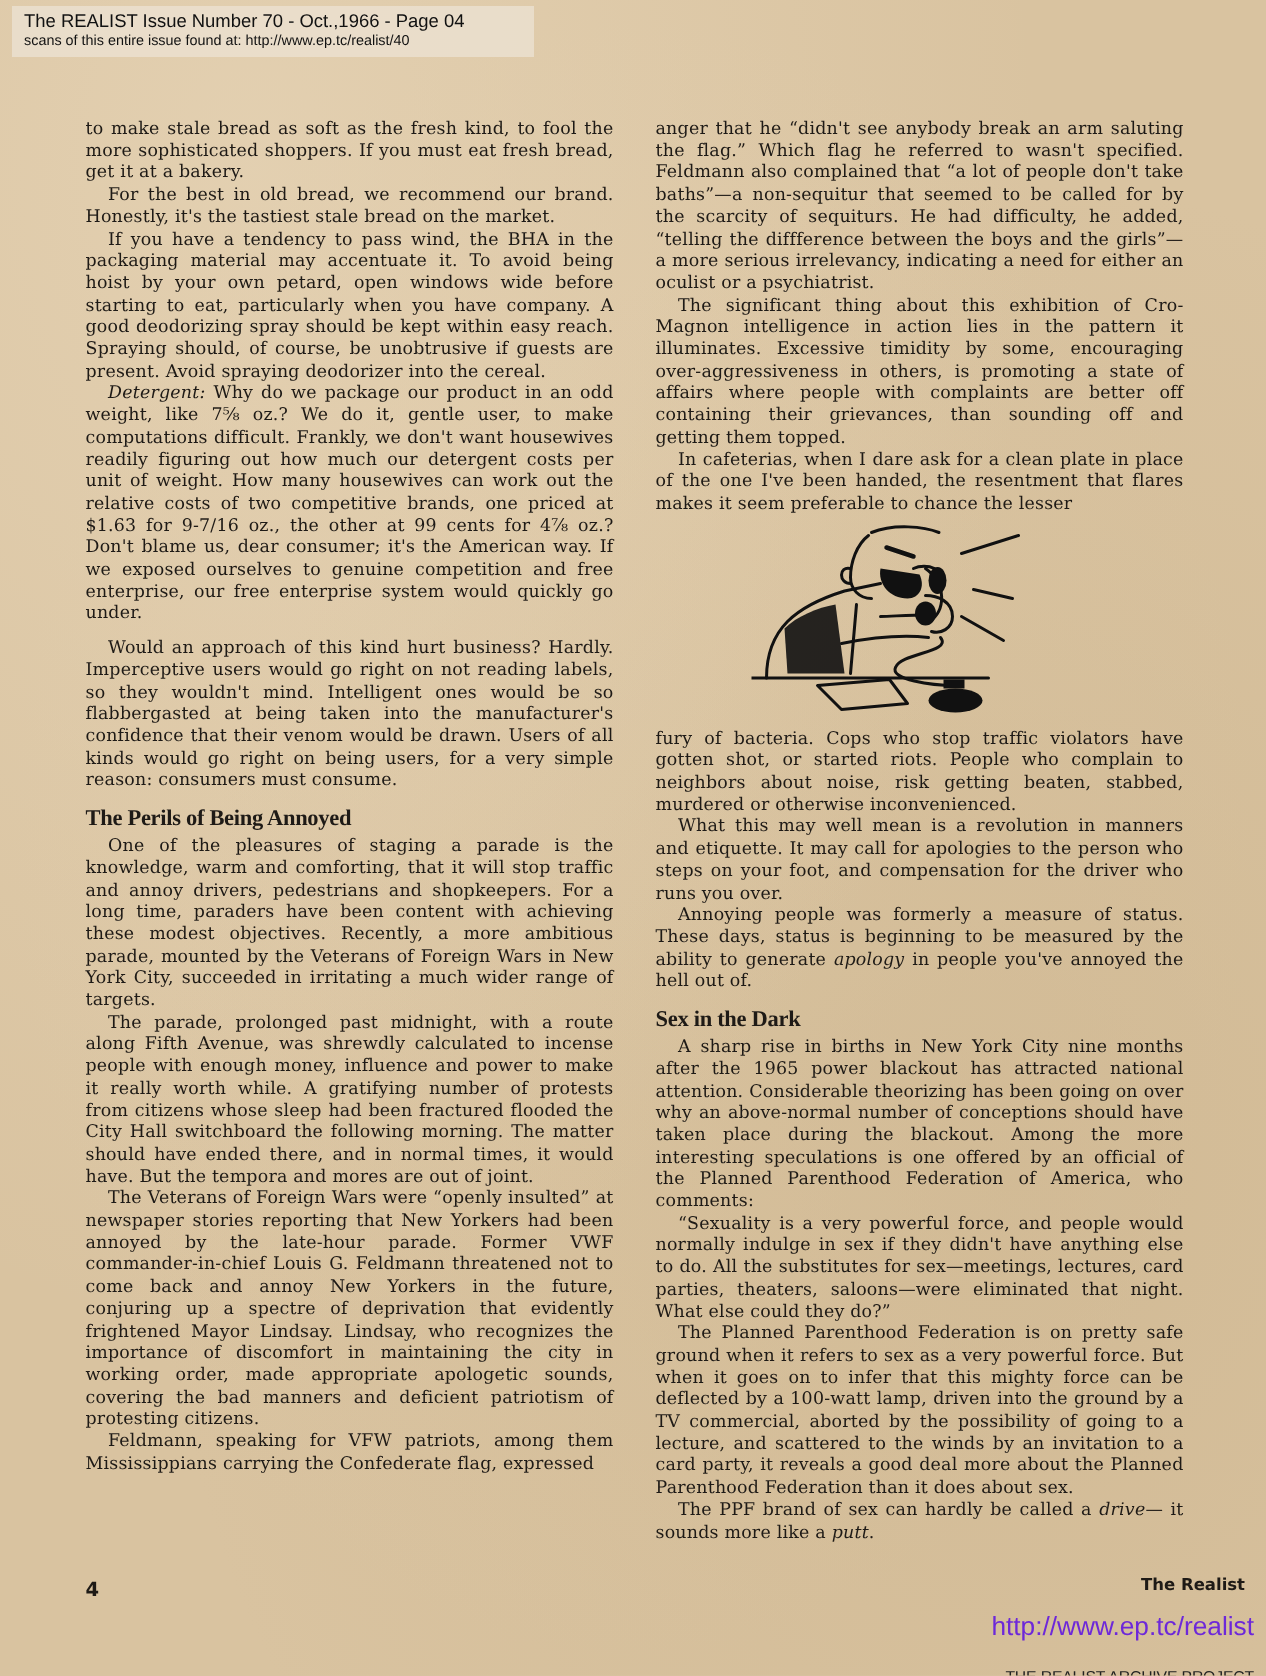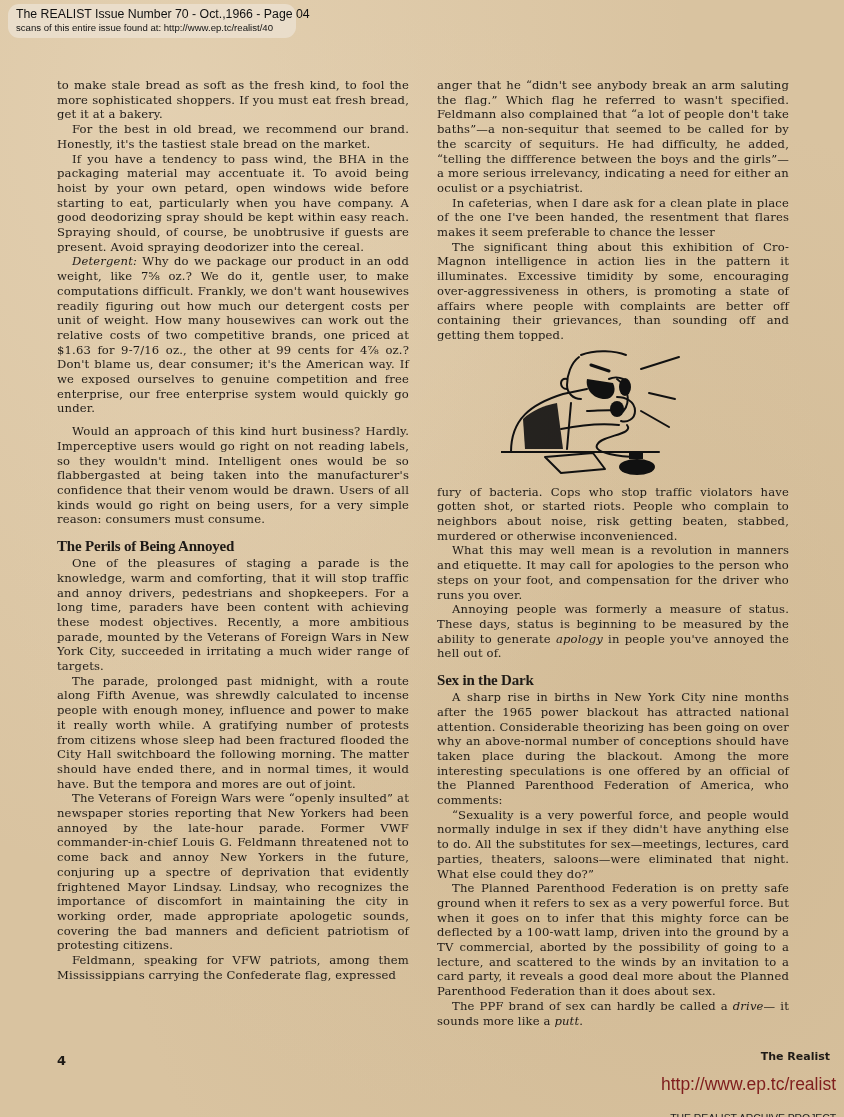--- a/index.html
+++ b/index.html
@@ -9,26 +9,25 @@
       background-image:
         radial-gradient(ellipse at 20% 10%, rgba(235,218,190,0.55), rgba(0,0,0,0) 55%),
         radial-gradient(ellipse at 80% 70%, rgba(200,175,135,0.45), rgba(0,0,0,0) 60%),
         radial-gradient(ellipse at 50% 50%, rgba(225,205,172,0.4), rgba(0,0,0,0) 70%);
       position: relative;
       color: #1e1a16;
       font-family: "DejaVu Serif", "Liberation Serif", serif;
     }
     .scan-banner {
       position: absolute; left: 8px; top: 4px;
-      width: 288px; height: 34px;
+      width: 348px; height: 34px;
       background: rgba(236,226,210,0.78);
       padding: 3px 6px 0 8px; box-sizing: border-box;
       font-family: "Liberation Sans", sans-serif;
       color: #111;
-      border-radius: 11px;
     }
     .scan-banner .l1 { font-size: 12.3px; line-height: 15px; white-space: nowrap; }
     .scan-banner .l2 { font-size: 9.6px; line-height: 12px; white-space: nowrap; }
 
     .col {
       position: absolute; top: 78px;
       font-size: 11.6px; line-height: 14.7px;
       text-align: justify;
       letter-spacing: 0.15px;
     }
@@ -50,21 +49,21 @@
     .folio {
       position: absolute; left: 57px; top: 1053px;
       font-family: "DejaVu Sans", sans-serif; font-weight: bold; font-size: 13px;
     }
     .masthead {
       position: absolute; right: 14px; top: 1050px;
       font-family: "DejaVu Sans", sans-serif; font-weight: bold; font-size: 11px;
     }
     .archive-url {
       position: absolute; right: 8px; top: 1074px;
-      font-family: "Liberation Sans", sans-serif; font-size: 17.5px; color: #7f1d1d;
+      font-family: "Liberation Sans", sans-serif; font-size: 17.5px; color: #6d28d9;
     }
     .archive-name {
       position: absolute; right: 8px; top: 1096px;
       font-family: "Liberation Sans", sans-serif; font-size: 10.5px; color: #222;
       letter-spacing: -0.1px;
       margin-top: 16px;
     }
   </style>
 </head>
 <body>
@@ -82,22 +81,22 @@
   <p class="gap">Would an approach of this kind hurt business? Hardly. Imperceptive users would go right on not reading labels, so they wouldn't mind. Intelligent ones would be so flabbergasted at being taken into the manufacturer's confidence that their venom would be drawn. Users of all kinds would go right on being users, for a very simple reason: consumers must consume.</p>
   <h2>The Perils of Being Annoyed</h2>
   <p>One of the pleasures of staging a parade is the knowledge, warm and comforting, that it will stop traffic and annoy drivers, pedestrians and shopkeepers. For a long time, paraders have been content with achieving these modest objectives. Recently, a more ambitious parade, mounted by the Veterans of Foreign Wars in New York City, succeeded in irritating a much wider range of targets.</p>
   <p>The parade, prolonged past midnight, with a route along Fifth Avenue, was shrewdly calculated to incense people with enough money, influence and power to make it really worth while. A gratifying number of protests from citizens whose sleep had been fractured flooded the City Hall switchboard the following morning. The matter should have ended there, and in normal times, it would have. But the tempora and mores are out of joint.</p>
   <p>The Veterans of Foreign Wars were “openly insulted” at newspaper stories reporting that New Yorkers had been annoyed by the late-hour parade. Former VWF commander-in-chief Louis G. Feldmann threatened not to come back and annoy New Yorkers in the future, conjuring up a spectre of deprivation that evidently frightened Mayor Lindsay. Lindsay, who recognizes the importance of discomfort in maintaining the city in working order, made appropriate apologetic sounds, covering the bad manners and deficient patriotism of protesting citizens.</p>
   <p>Feldmann, speaking for VFW patriots, among them Mississippians carrying the Confederate flag, expressed</p>
 </div>
 
 <div class="col col-right">
   <p class="noindent">anger that he “didn't see anybody break an arm saluting the flag.” Which flag he referred to wasn't specified. Feldmann also complained that “a lot of people don't take baths”—a non-sequitur that seemed to be called for by the scarcity of sequiturs. He had difficulty, he added, “telling the diffference between the boys and the girls”—a more serious irrelevancy, indicating a need for either an oculist or a psychiatrist.</p>
+  <p>The significant thing about this exhibition of Cro-Magnon intelligence in action lies in the pattern it illuminates. Excessive timidity by some, encouraging over-aggressiveness in others, is promoting a state of affairs where people with complaints are better off containing their grievances, than sounding off and getting them topped.</p>
   <p>In cafeterias, when I dare ask for a clean plate in place of the one I've been handed, the resentment that flares makes it seem preferable to chance the lesser</p>
-  <p>The significant thing about this exhibition of Cro-Magnon intelligence in action lies in the pattern it illuminates. Excessive timidity by some, encouraging over-aggressiveness in others, is promoting a state of affairs where people with complaints are better off containing their grievances, than sounding off and getting them topped.</p>
 
   <svg class="illustration" viewBox="0 0 260 128" aria-label="Cartoon of an angry man shouting into a telephone at a desk">
     <g fill="none" stroke="#111" stroke-width="2" stroke-linecap="round" stroke-linejoin="round">
 
       <line x1="0" y1="103" x2="158" y2="103"></line>
 
       <path d="M10 103 C 10 70, 30 55, 62 45 L 86 40"></path>
 
       <path d="M78 8 C 70 14, 66 26, 66 36 C 66 44, 72 50, 80 50"></path>
       <path d="M66 30 C 58 28, 58 40, 66 40"></path>

